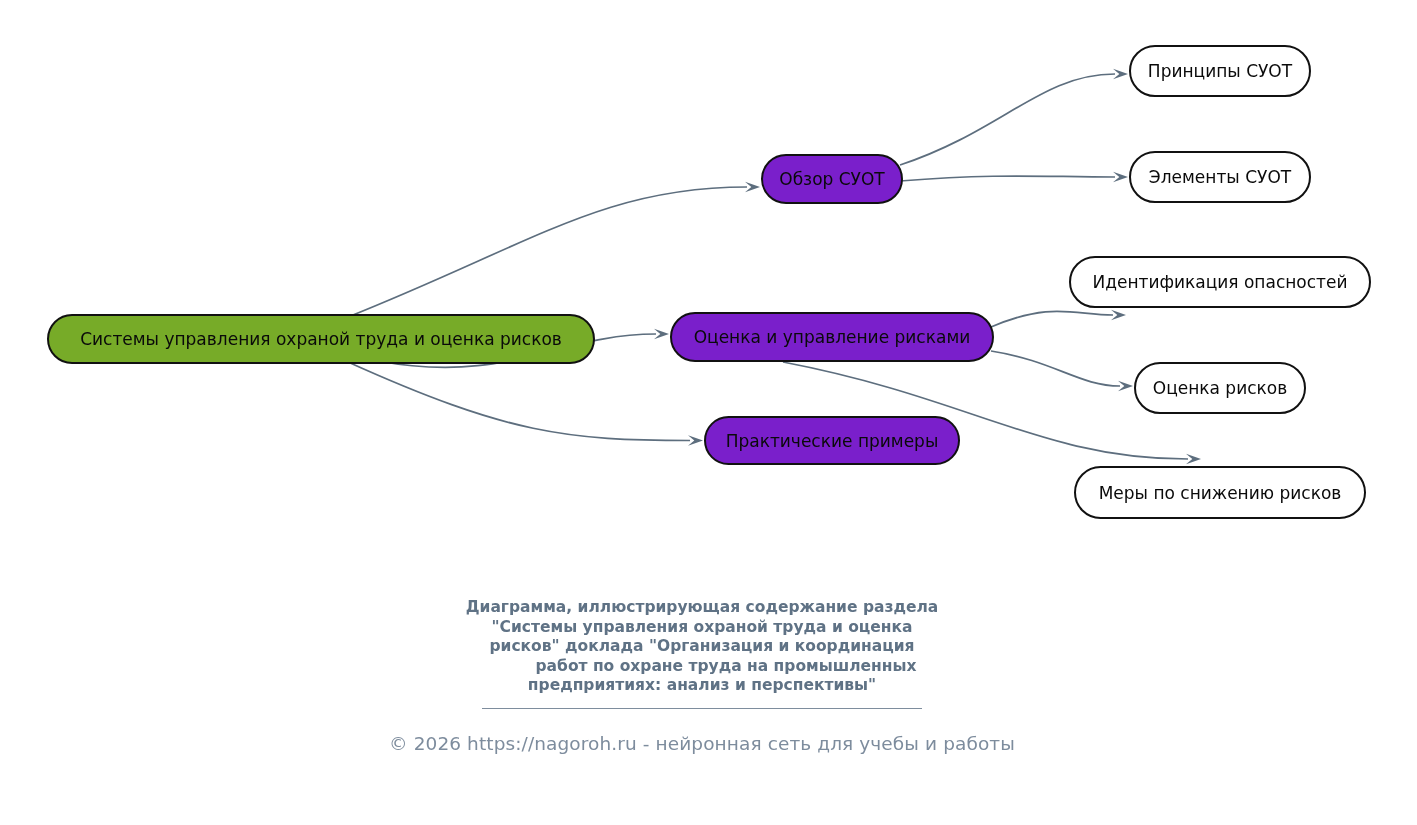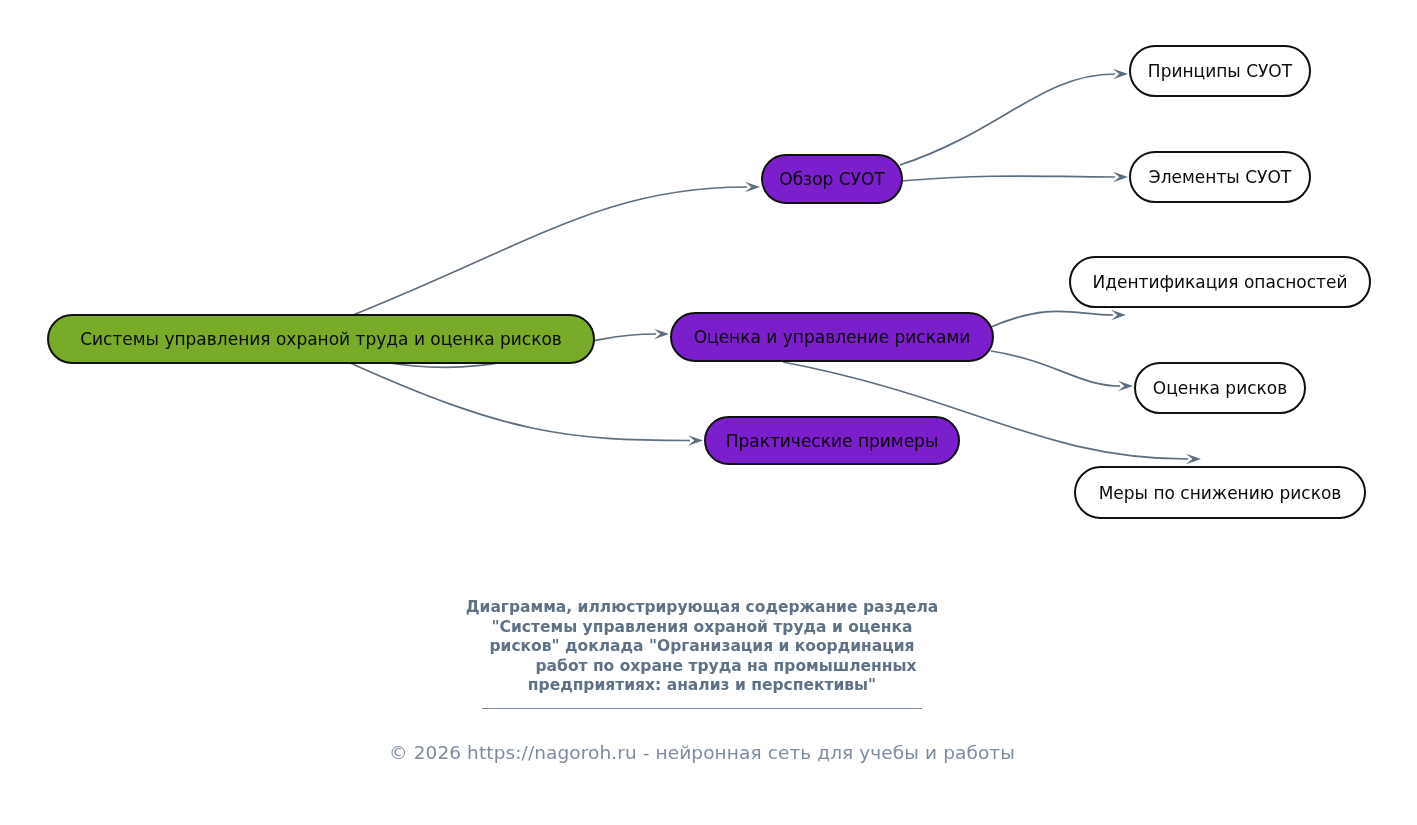--- a/index.html
+++ b/index.html
@@ -51,21 +51,21 @@
     line-height: 19.5px;
     white-space: pre;
   }
   .footer-rule {
     width: 440px;
     height: 0;
     margin: 12px auto 0 auto;
     border-top: 1.4px solid #7e8d9d;
   }
   .footer-text {
-    margin-top: 33px;
+    margin-top: 24px;
     font-family: "DejaVu Sans", sans-serif;
     font-size: 18.5px;
     color: #7d8c9d;
     letter-spacing: 0.1px;
   }
 </style>
 </head>
 <body>
 
 <svg id="canvas" viewBox="0 0 1417 825">

